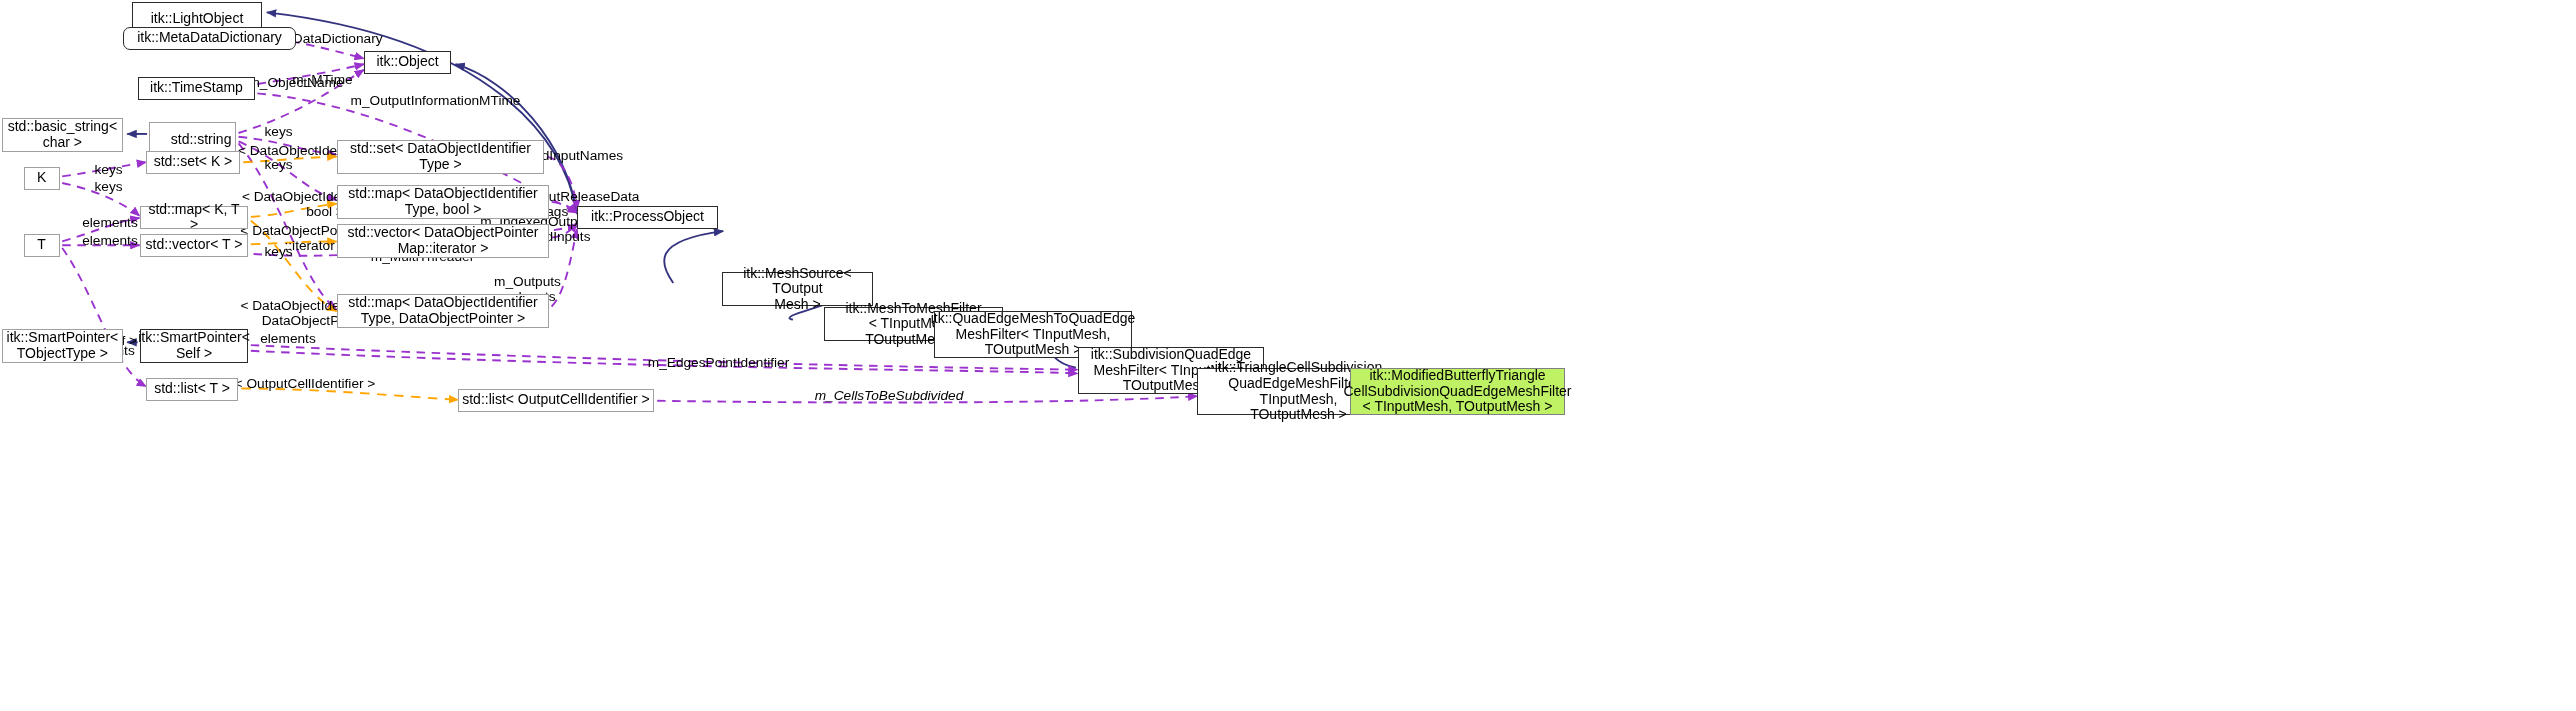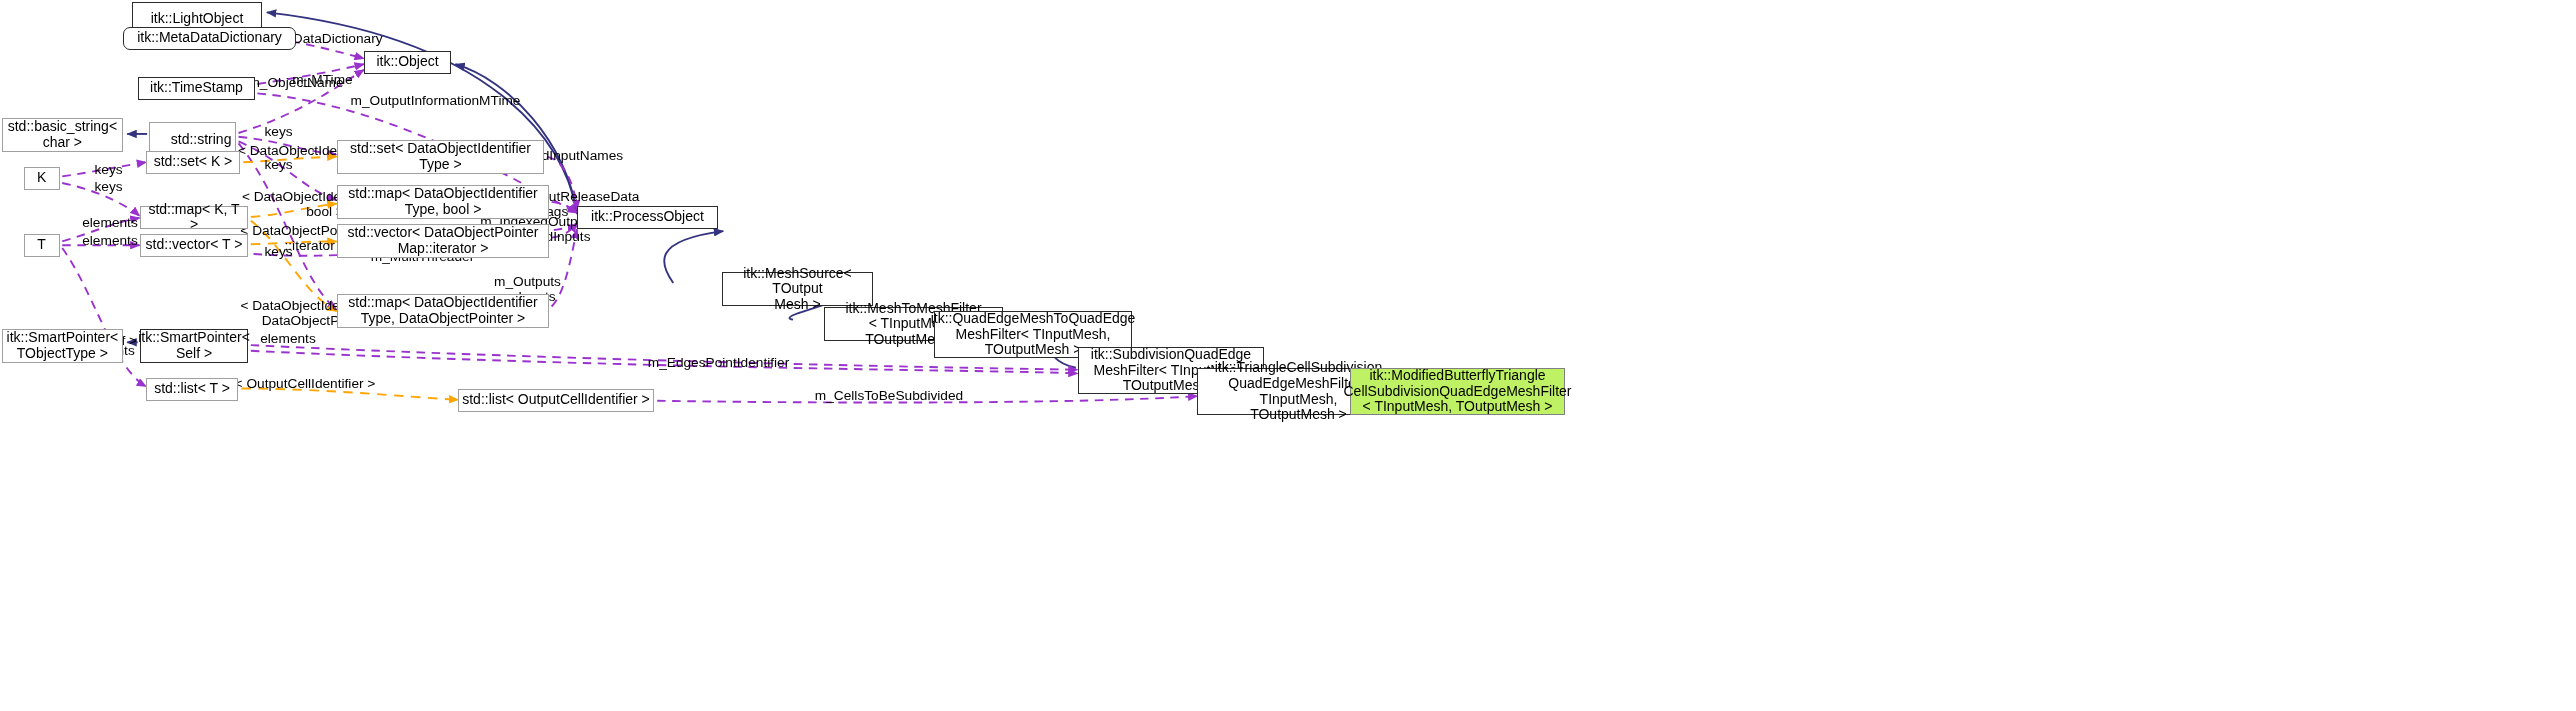--- a/index.html
+++ b/index.html
@@ -189,17 +189,17 @@
       <div class="edge-label" style="left: 362px; top: 249px; width: 121px;">m_MultiThreader</div>
       <div class="edge-label" style="left: 485px; top: 274px; width: 85px;">m_Outputs
 m_Inputs</div>
       <div class="edge-label" style="left: 222px; top: 298px; width: 203px;">&lt; DataObjectIdentifierType,
 DataObjectPointer &gt;</div>
       <div class="edge-label" style="left: 85px; top: 333px; width: 57px;">&lt; Self &gt;</div>
       <div class="edge-label" style="left: 74px; top: 343px; width: 66px;">elements</div>
       <div class="edge-label" style="left: 255px; top: 331px; width: 66px;">elements</div>
       <div class="edge-label" style="left: 636px; top: 355px; width: 165px;">m_EdgesPointIdentifier</div>
       <div class="edge-label" style="left: 227px; top: 376px; width: 156px;">&lt; OutputCellIdentifier &gt;</div>
-      <div class="edge-label" style="left: 809px; top: 388px; width: 160px;">m_CellsToBeSubdivided</div>
+      <div class="edge-label" style="left: 809px; top: 388px; width: 160px; font-style: italic;">m_CellsToBeSubdivided</div>
     </div>
 
 </div>
 
 
 </body></html>

